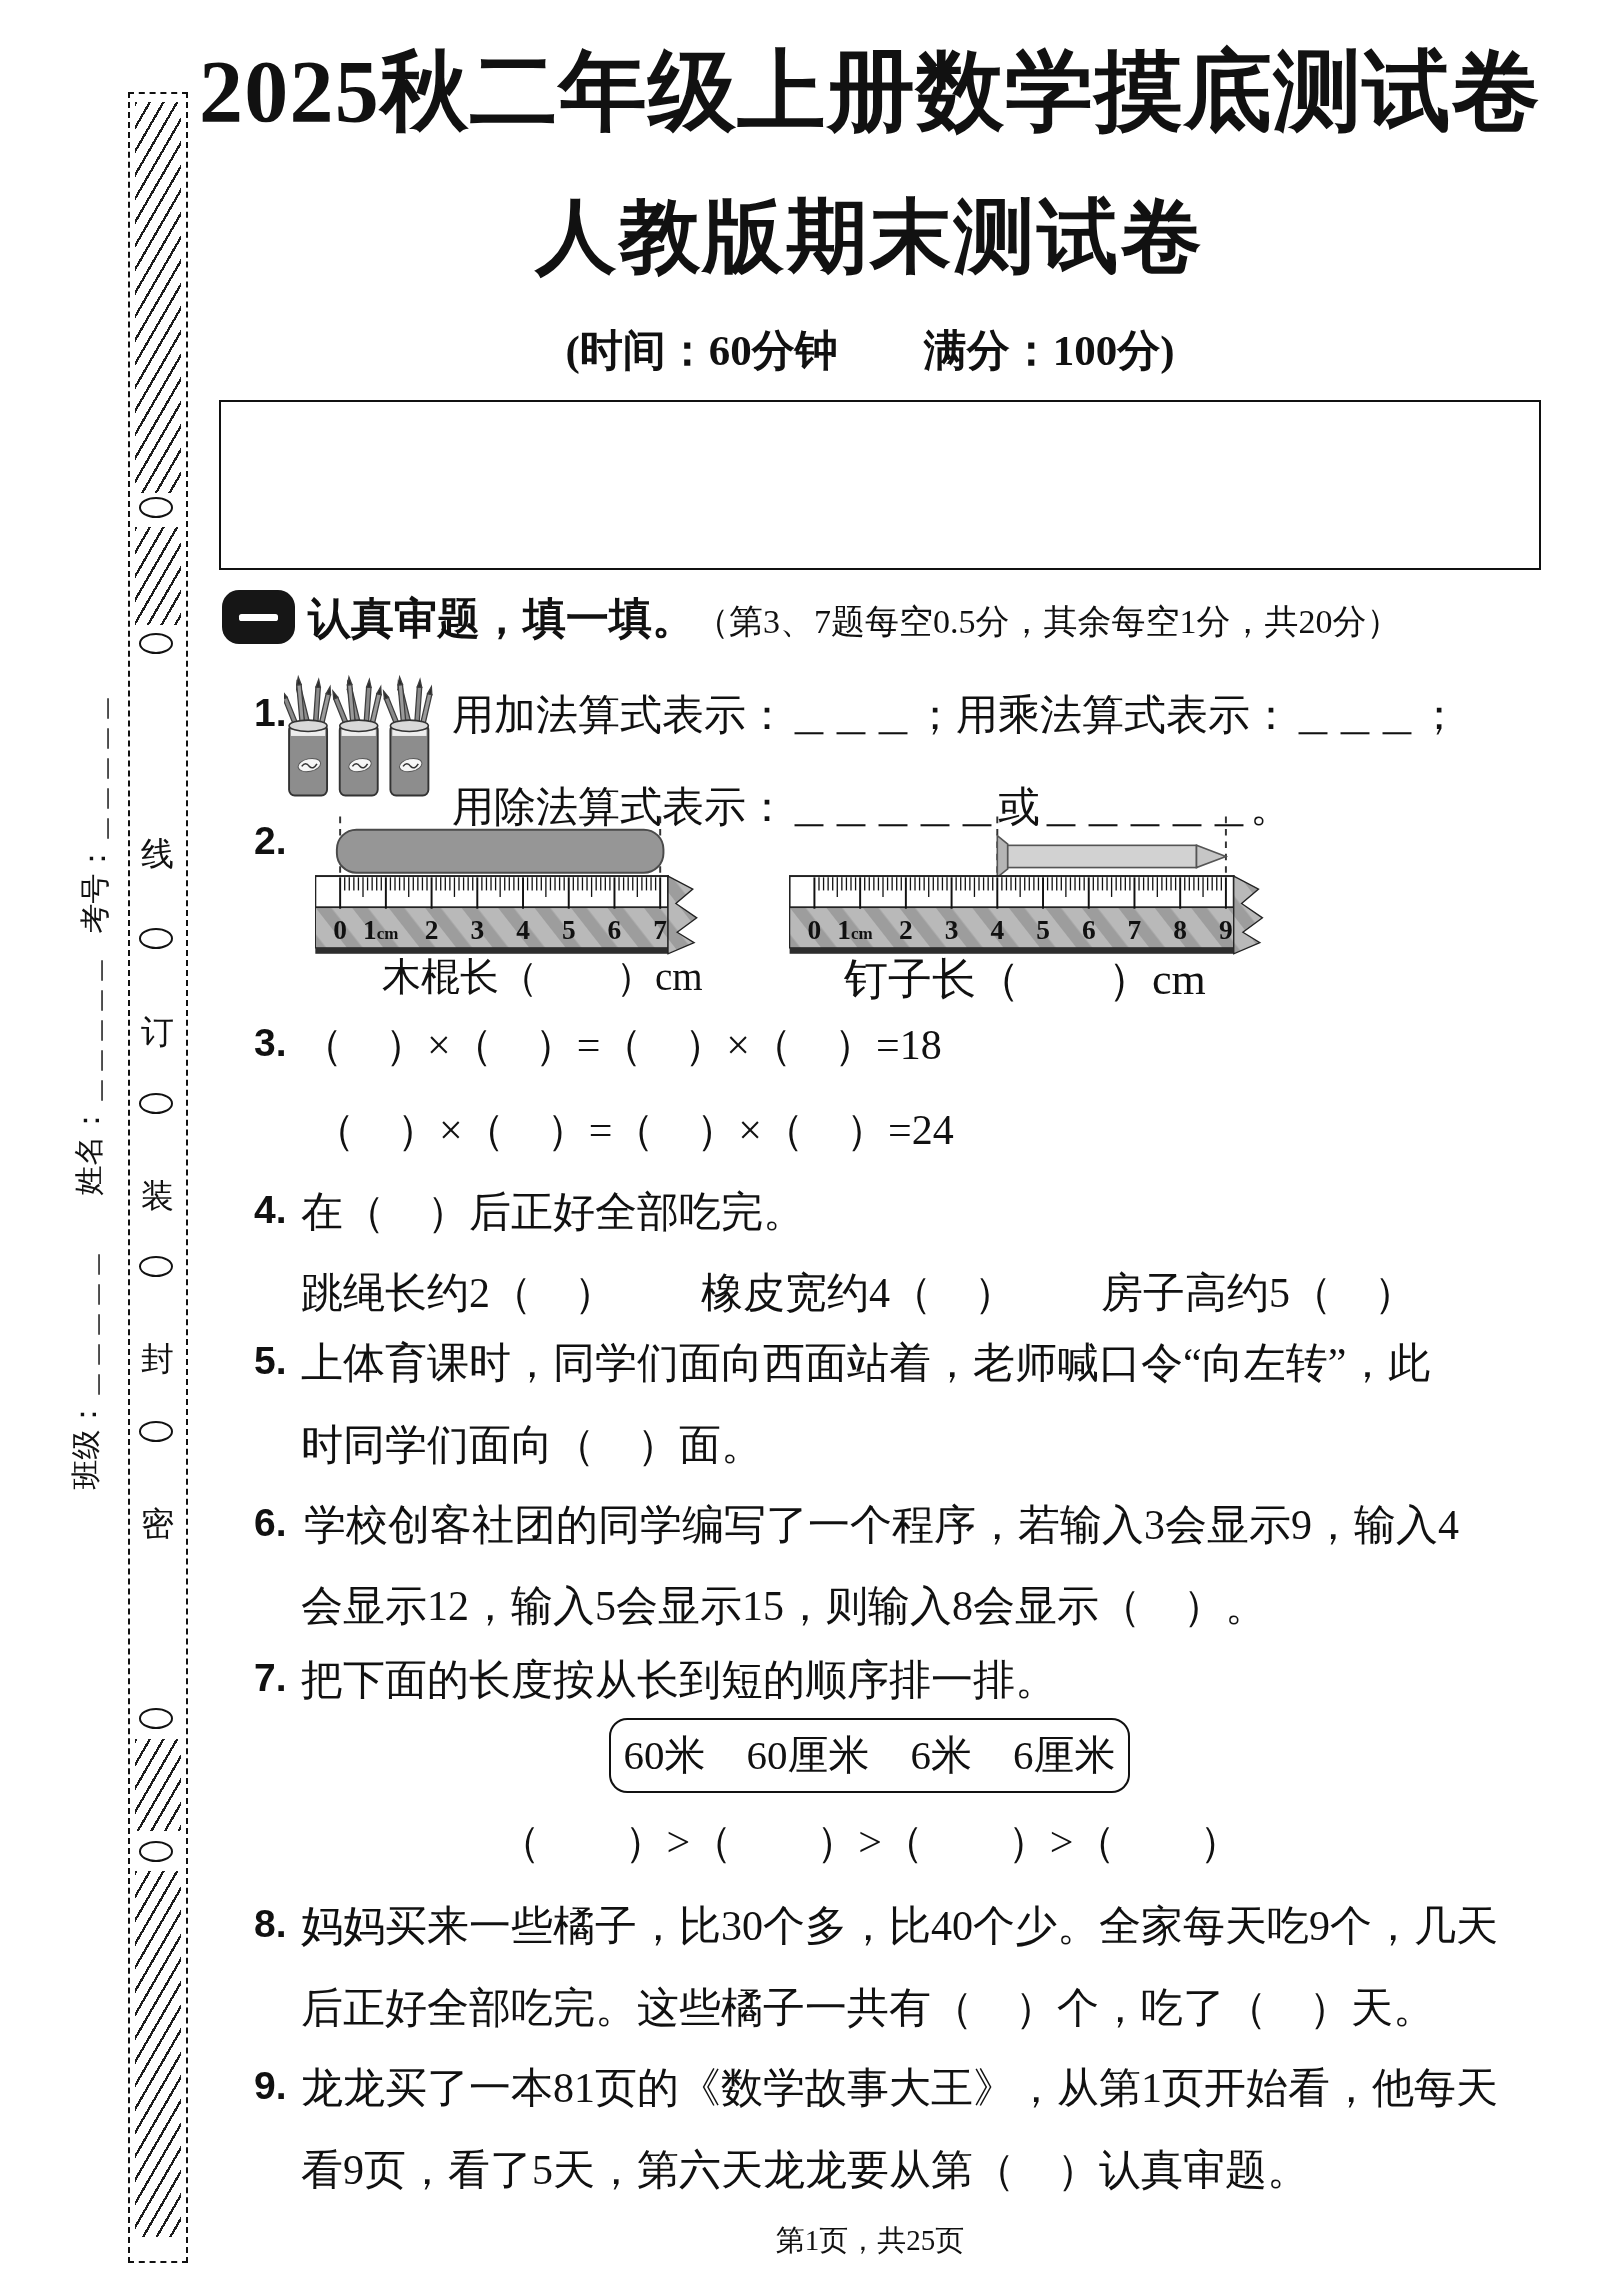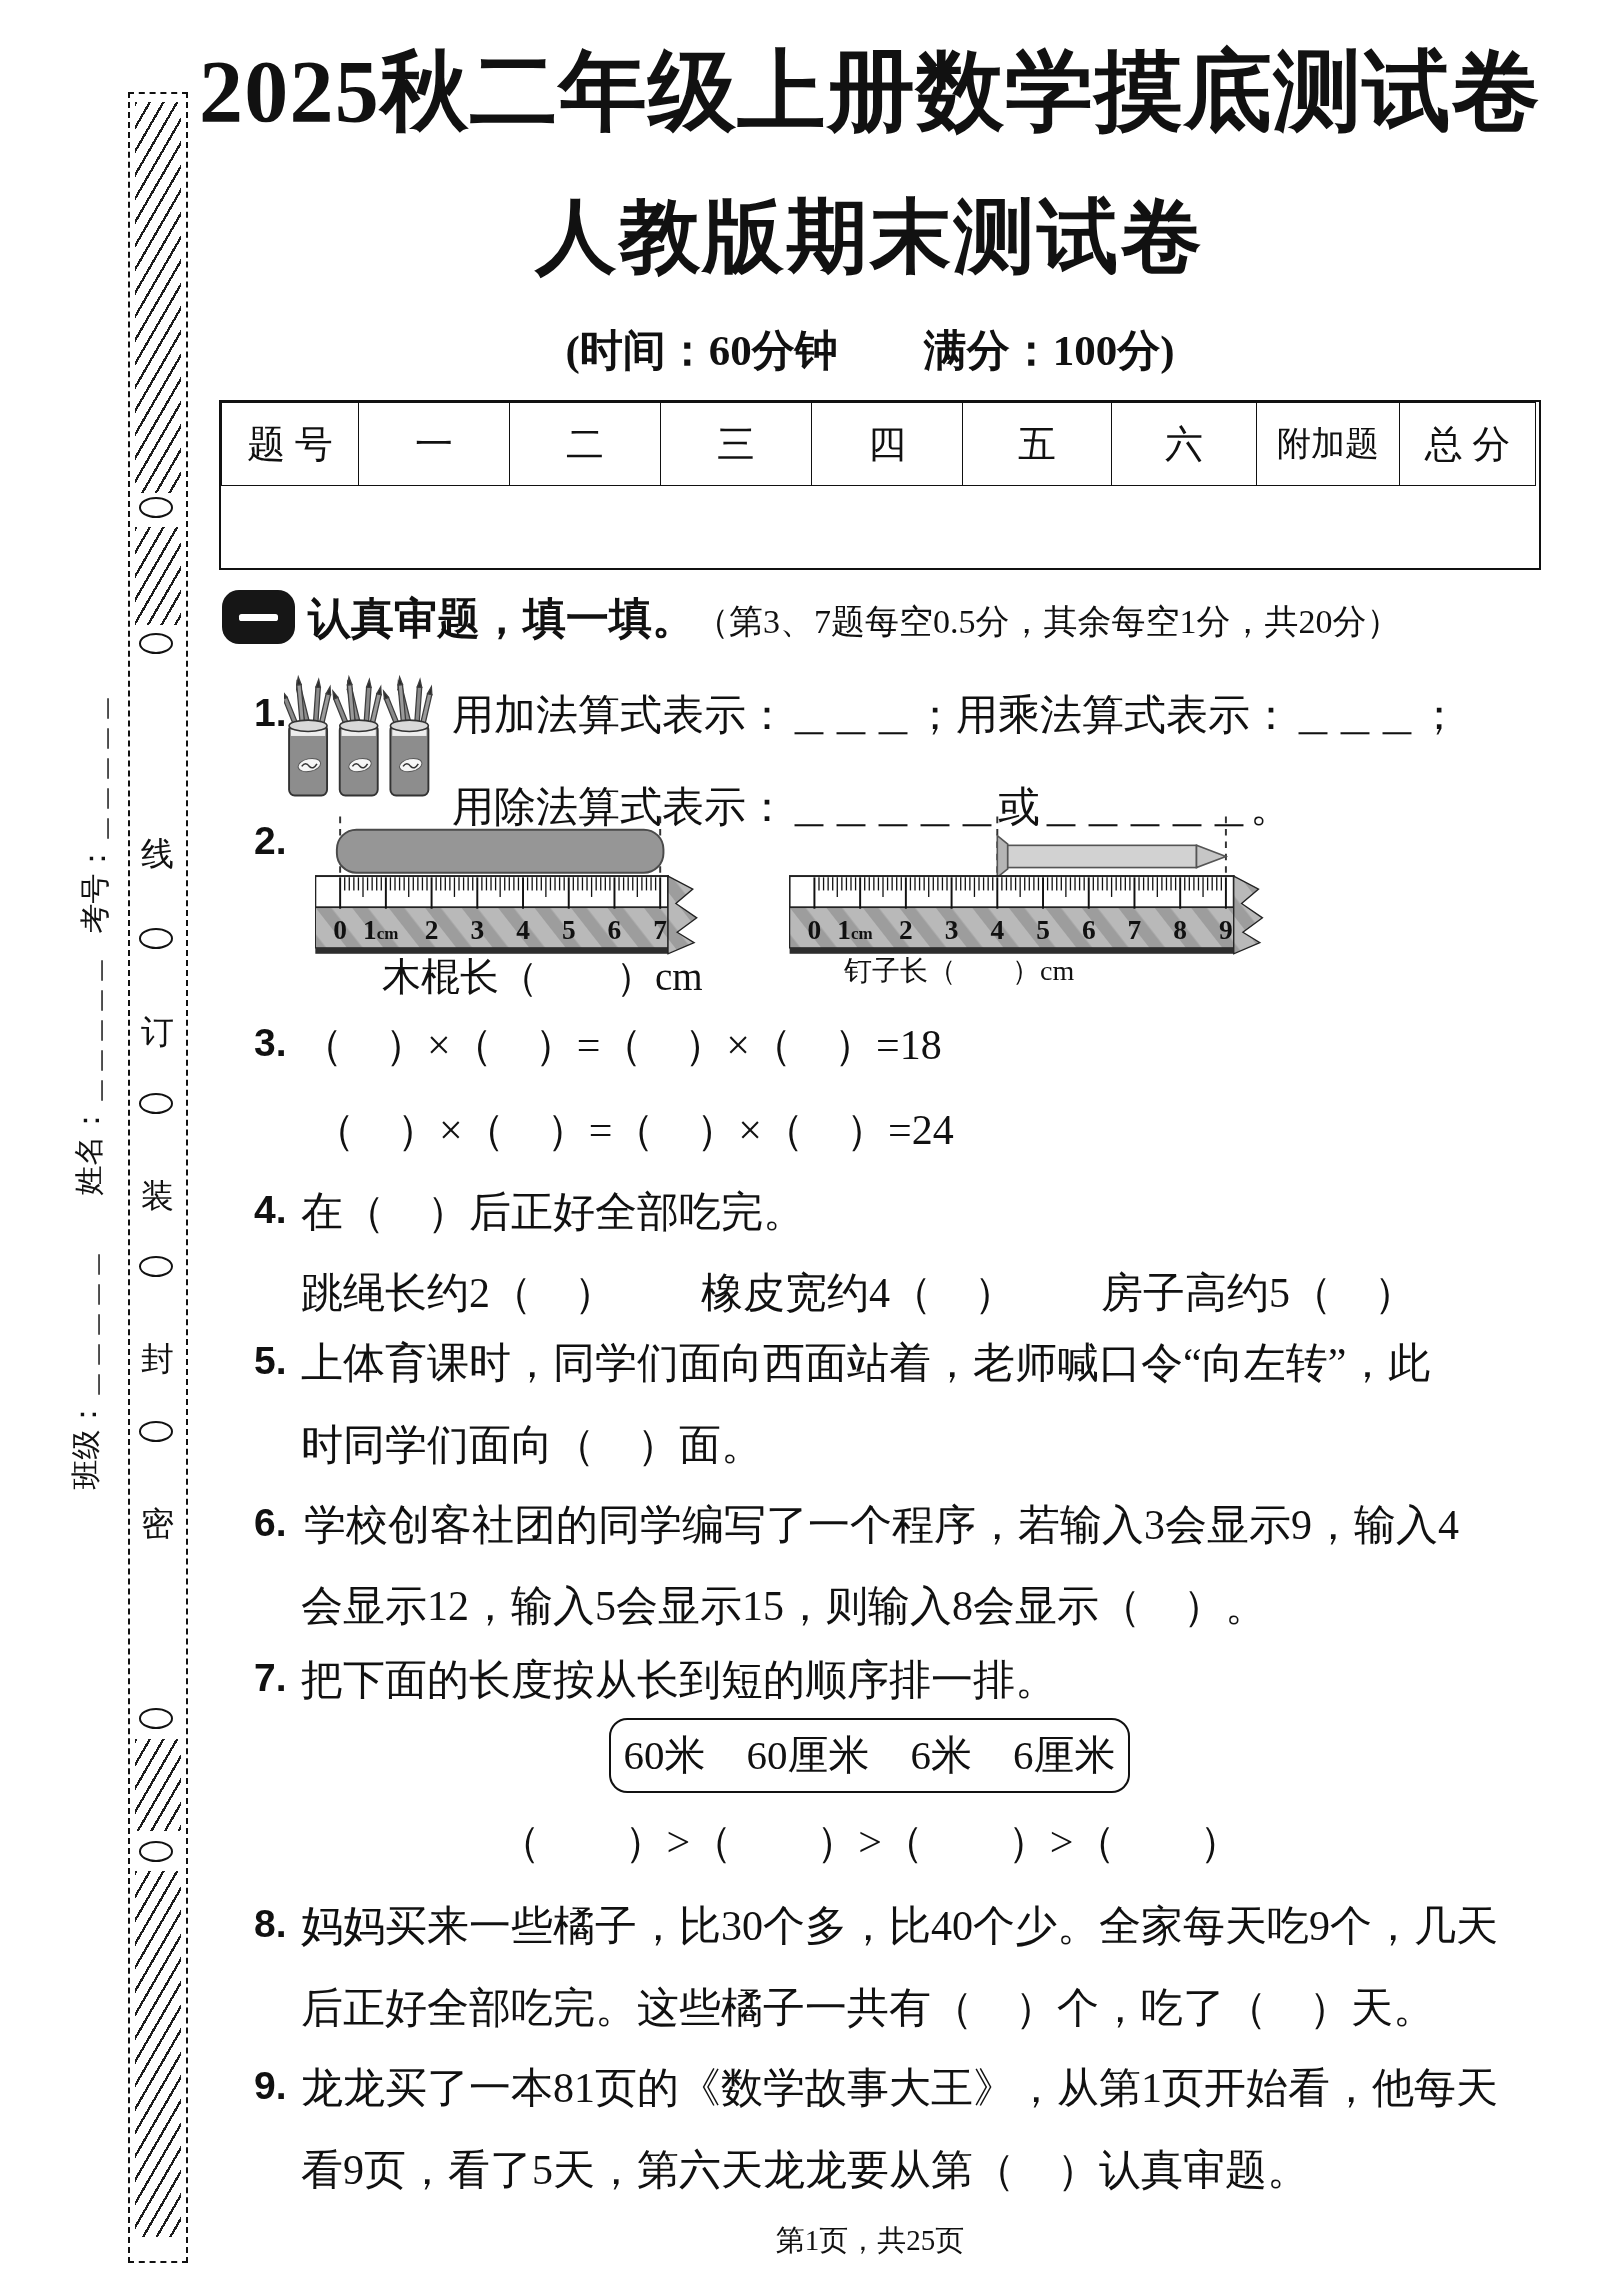--- a/index.html
+++ b/index.html
@@ -83,31 +83,20 @@
         <col style="width:151px">
         <col style="width:151px">
         <col style="width:151px">
       <col style="width:151px">
         <col style="width:149px">
         <col style="width:145px">
         <col style="width:143px">
       <col style="width:136px">
     </colgroup>
     <tbody>
-        <tr>
-      <td>题 号</td>
-      <td>一</td>
-      <td>二</td>
-      <td>三</td>
-      <td>四</td>
-      <td>五</td>
-      <td>六</td>
-      <td class="small">附加题</td>
-      <td>总 分</td>
-    </tr>
   </tbody>
     </table>
 
   <div class="badge">
       <div class="bar"></div>
     </div>
   <div class="line" style="left:308px;top:594px;">
     <span class="sec-title">认真审题，填一填。</span><span class="sec-note">（第3、7题每空0.5分，其余每空1分，共20分）</span>
   </div>
 
@@ -358,21 +347,21 @@
         <text x="178" y="191" font-size="42" font-weight="bold" text-anchor="middle" fill="#111">2</text>
         <text x="248" y="191" font-size="42" font-weight="bold" text-anchor="middle" fill="#111">3</text>
         <text x="318" y="191" font-size="42" font-weight="bold" text-anchor="middle" fill="#111">4</text>
         <text x="388" y="191" font-size="42" font-weight="bold" text-anchor="middle" fill="#111">5</text>
         <text x="458" y="191" font-size="42" font-weight="bold" text-anchor="middle" fill="#111">6</text>
         <text x="528" y="191" font-size="42" font-weight="bold" text-anchor="middle" fill="#111">7</text>
         <text x="598" y="191" font-size="42" font-weight="bold" text-anchor="middle" fill="#111">8</text>
         <text x="668" y="191" font-size="42" font-weight="bold" text-anchor="middle" fill="#111">9</text>
       </svg></div>
   <div class="line" style="left:366px;top:955px;font-size:39px;margin-left:16px;">木棍长（　　）cm</div>
-  <div class="line" style="left:844px;top:955px;font-size:28px;">钉子长（　　）cm</div>
+  <div class="line" style="left:844px;top:955px;font-size:44px;">钉子长（　　）cm</div>
 
   <div class="line qnum" style="left:254px;top:1021px;">3.</div>
   <div class="line" style="left:301px;top:1021px;">（　）×（　）=（　）×（　）=18</div>
   <div class="line" style="left:313px;top:1106px;">（　）×（　）=（　）×（　）=24</div>
 
   <div class="line qnum" style="left:254px;top:1188px;">4.</div>
   <div class="line" style="left:301px;top:1188px;">在（　）后正好全部吃完。</div>
   <div class="line" style="left:301px;top:1269px;display:flex;gap:85px;">
     <span>跳绳长约2（　）</span>
     <span>橡皮宽约4（　）</span>

